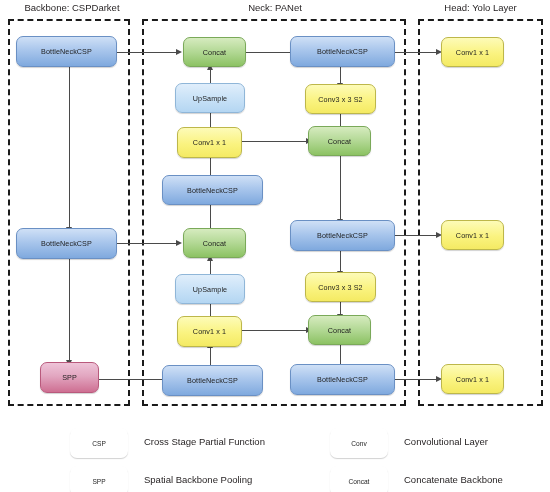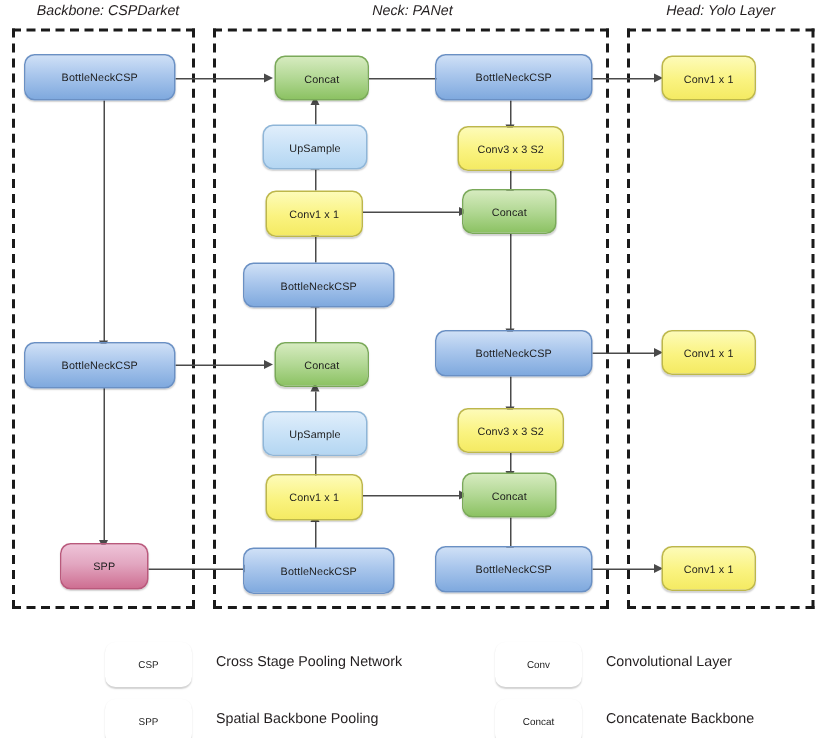--- a/index.html
+++ b/index.html
@@ -14,21 +14,20 @@
     background: #ffffff;
     font-family: "Liberation Sans", sans-serif;
     overflow: hidden;
   }
   .section-title {
     position: absolute;
     font-size: 9.5px;
     color: #231f20;
     white-space: nowrap;
     text-align: center;
-    font-style: italic;
   }
   .dashed-region {
     position: absolute;
     border: 2px dashed #1a1a1a;
     box-sizing: border-box;
     background: transparent;
   }
   .node {
     position: absolute;
     box-sizing: border-box;
@@ -224,21 +223,21 @@
   <div class="node conv" style="left:305px; top:272px; width:71px; height:30px;">Conv3 x 3 S2</div>
   <div class="node concat" style="left:308px; top:315px; width:63px; height:30px;">Concat</div>
   <div class="node csp" style="left:290px; top:364px; width:105px; height:31px;">BottleNeckCSP</div>
 
   <div class="node conv" style="left:441px; top:37px; width:63px; height:30px;">Conv1 x 1</div>
   <div class="node conv" style="left:441px; top:220px; width:63px; height:30px;">Conv1 x 1</div>
   <div class="node conv" style="left:441px; top:364px; width:63px; height:30px;">Conv1 x 1</div>
 
   <div id="legend">
     <div class="legend-swatch csp" style="left:70px; top:10px;">CSP</div>
-    <div class="legend-label" style="left:144px; top:18px;">Cross Stage Pooling Network</div>
+    <div class="legend-label" style="left:144px; top:18px;">Cross Stage Partial Function</div>
 
     <div class="legend-swatch spp" style="left:70px; top:48px;">SPP</div>
     <div class="legend-label" style="left:144px; top:56px;">Spatial Backbone Pooling</div>
 
     <div class="legend-swatch conv" style="left:330px; top:10px;">Conv</div>
     <div class="legend-label" style="left:404px; top:18px;text-align:right;">Convolutional Layer</div>
 
     <div class="legend-swatch concat" style="left:330px; top:48px;">Concat</div>
     <div class="legend-label" style="left:404px; top:56px;">Concatenate Backbone</div>
   </div>

